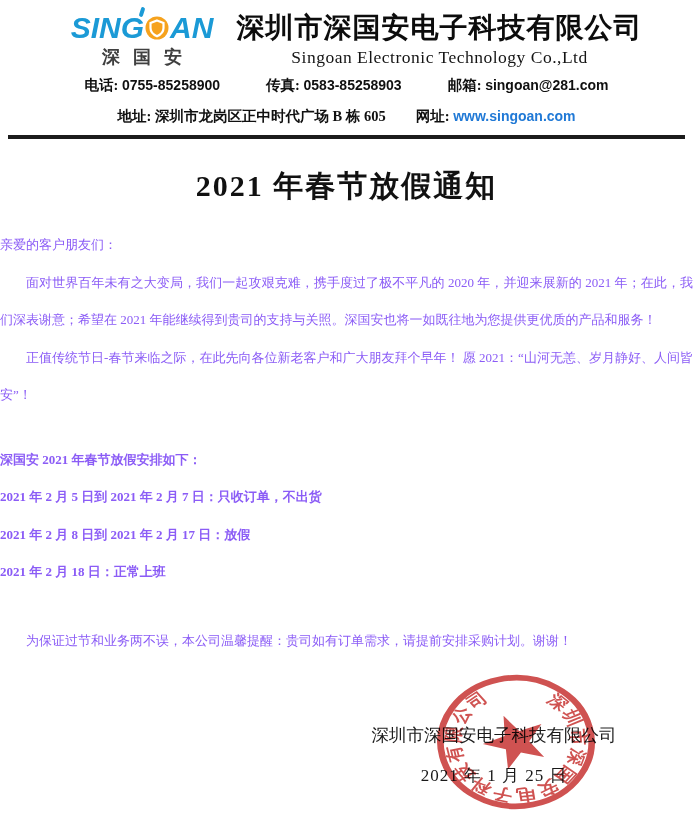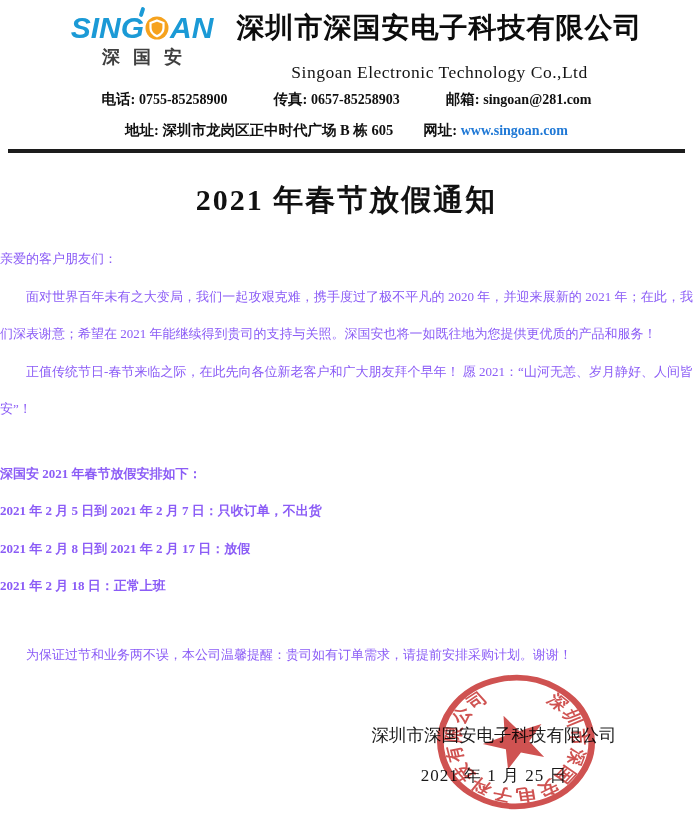--- a/index.html
+++ b/index.html
@@ -34,30 +34,30 @@
     font-family:"Liberation Sans", sans-serif;
     font-weight:bold;font-size:18px;color:#404040;
     letter-spacing:13px;text-indent:13px;
   }
   .company-names{flex:1;text-align:center;padding-right:6px;}
   .company-cn{
     font-size:28px;font-weight:bold;letter-spacing:1px;
     line-height:32px;color:#0c0c0c;
   }
   .company-en{
-    margin-top:18px;font-size:17.5px;letter-spacing:0.5px;color:#141414;
+    margin-top:3px;font-size:17.5px;letter-spacing:0.5px;color:#141414;
   }
   .contact-row{
     display:flex;justify-content:center;
     font-size:14.5px;font-weight:bold;color:#101010;
     font-family:"Liberation Serif", serif;
   }
   .contact-row1{margin-top:7px;gap:46px;}
   .contact-row2{margin-top:12px;gap:30px;}
-  .contact-item .val{font-family:Liberation Serif, serif;font-size:14px;}
+  .contact-item .val{font-family:Liberation Sans, sans-serif;font-size:14px;}
   .website{color:#2079d6;}
   .rule{height:4px;background:#1c1c1c;margin:9px 8px 0 8px;}
   
   .doc-title{
     margin:27px 0 0 0;text-align:center;
     font-size:30px;font-weight:bold;letter-spacing:2px;color:#111;
   }
   
   .doc-body{
     margin-top:19px;padding:0 0;
@@ -102,21 +102,21 @@
         <div class="logo-cn">深国安</div>
       </div>
       <div class="company-names">
         <div class="company-cn">深圳市深国安电子科技有限公司</div>
         <div class="company-en">Singoan Electronic Technology Co.,Ltd</div>
       </div>
     </div>
 
     <div class="contact-row contact-row1">
       <span class="contact-item"><span>电话:</span> <span class="val">0755-85258900</span></span>
-      <span class="contact-item"><span>传真:</span> <span class="val">0657-85258903</span></span>
+      <span class="contact-item"><span>传真:</span> <span class="val">0583-85258903</span></span>
       <span class="contact-item"><span>邮箱:</span> <span class="val">singoan@281.com</span></span>
     </div>
     <div class="contact-row contact-row2">
       <span class="contact-item"><span>地址:</span> <span>深圳市龙岗区正中时代广场 B 栋 605</span></span>
       <span class="contact-item"><span>网址:</span> <span class="val website">www.singoan.com</span></span>
     </div>
   </header>
 
   <div class="rule"></div>
 

